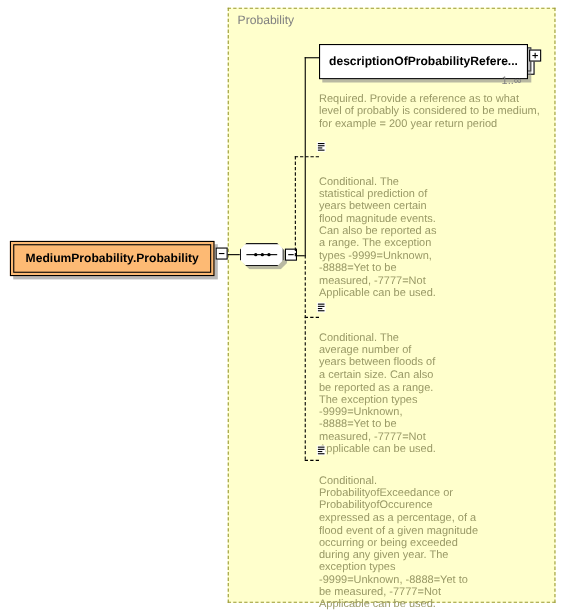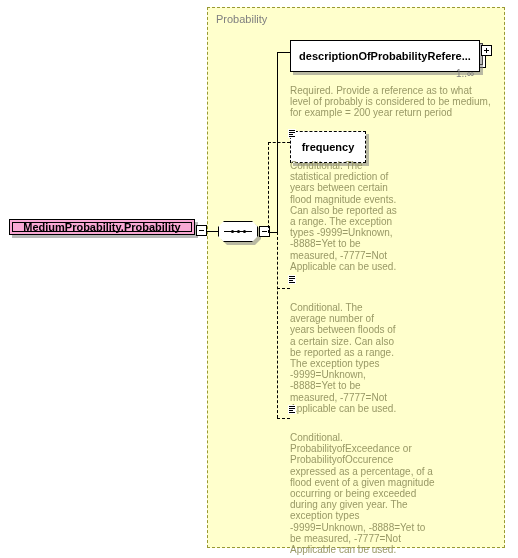--- a/index.html
+++ b/index.html
@@ -39,22 +39,22 @@
     letter-spacing: 0px;
     white-space: nowrap;
   }
 
   
   .root-box {
     position: absolute;
     left: 9px;
     top: 219px;
     width: 186px;
-    height: 16px;
-    background: #f9a8d4;
+    height: 32px;
+    background: #fdba74;
     border: 1px solid #000000;
     box-sizing: border-box;
     box-shadow: 3px 3px 0 rgba(128,128,128,0.55);
   }
   .root-box .inner {
     position: absolute;
     left: 2px;
     top: 2px;
     right: 2px;
     bottom: 2px;
@@ -278,23 +278,20 @@
 
   <div class="stack-plate" style="left:296px; top:46px; width:190px; height:22px;"></div>
   <div class="stack-plate" style="left:293px; top:43px; width:190px; height:22px;"></div>
   <div class="elem-box required" style="left:290px; top:40px; width:190px;">
     <span class="elem-label">descriptionOfProbabilityRefere...</span>
   </div>
   <div class="expander plus" style="left:481px; top:45px;"></div>
   <div class="cardinality" style="left:456px; top:68px;">1..∞</div>
   <div class="doc-text" style="left:290px; top:85px; width:205px;">Required. Provide a reference as to what level of probably is considered to be medium, for example = 200 year return period</div>
 
-  <div class="elem-box optional" style="left:290px; top:131px; width:76px;">
-    <span class="elem-label">frequency</span>
-  </div>
   <div class="doc-icon" style="left:288px; top:129px;">
       <i></i>
       <i></i>
       <i></i>
       <i></i>
     </div>
   <div class="doc-text" style="left:290px; top:160px; width:108px;">Conditional. The statistical prediction of years between certain flood magnitude events. Can also be reported as a range. The exception types -9999=Unknown, -8888=Yet to be measured, -7777=Not Applicable can be used.</div>
 
   <div class="doc-icon" style="left:288px; top:275px;">
       <i></i>

